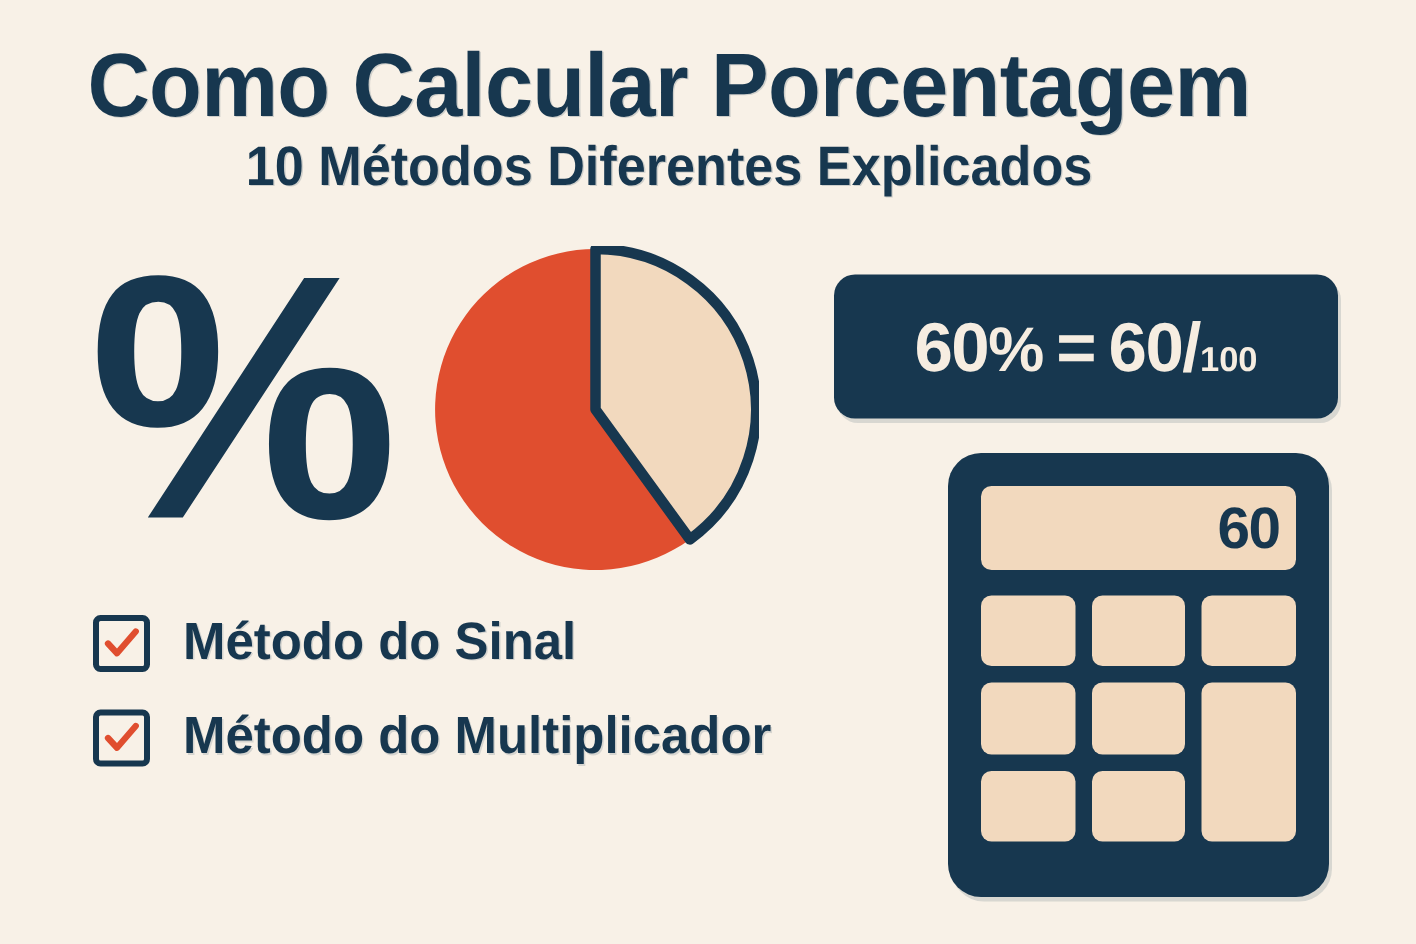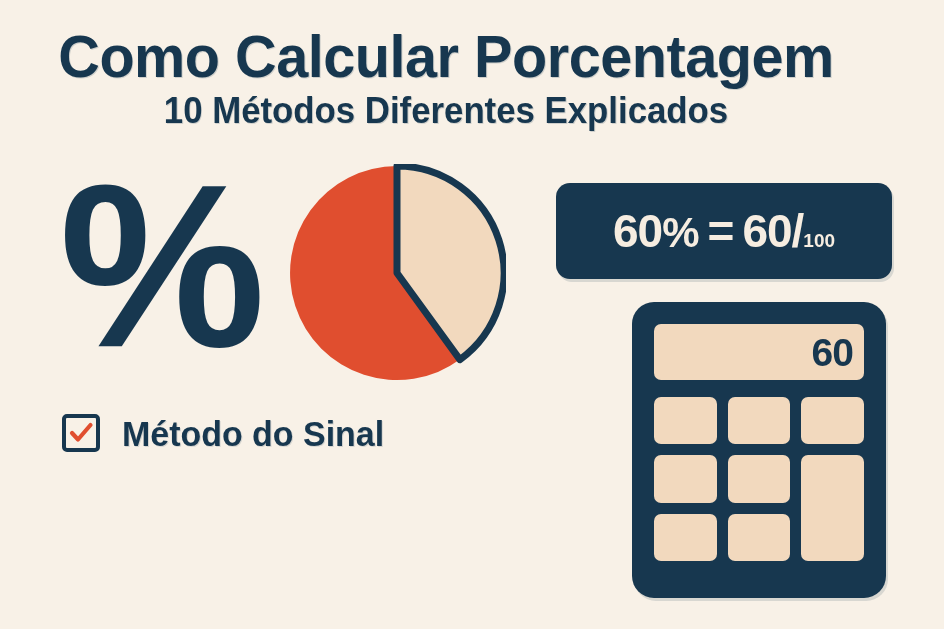--- a/index.html
+++ b/index.html
@@ -100,39 +100,38 @@
     color: #f6ede1;
     font-family: "Liberation Sans", sans-serif;
     font-size: 46px;
     font-weight: bold;
     letter-spacing: -1px;
     display: flex;
     align-items: baseline;
     white-space: nowrap;
   }
   .formula-text .small {
-    font-size: 19px;
+    font-size: 23px;
     font-weight: bold;
     letter-spacing: 0;
   }
   .formula-text .pctsign { font-size: 42px; }
   .formula-text .eq { margin: 0 9px; }
 
   
   .checklist {
     position: absolute;
     left: 62px;
     top: 392px;
   }
   .check-row {
     display: flex;
-    align-items: flex-start;
+    align-items: flex-end;
     height: 56px;
     margin-bottom: 7px;
-    margin-top: 22px;
   }
   .checkbox {
     width: 38px;
     height: 38px;
     min-width: 38px;
     border: 4px solid #17374f;
     border-radius: 5px;
     position: relative;
     box-sizing: border-box;
     margin-right: 22px;
@@ -237,20 +236,28 @@
     <div class="check-row">
       <div class="checkbox">
         <svg width="26" height="26" viewBox="0 0 26 26">
           <path d="M 4 13 L 10 19.5 L 22.5 5" fill="none" stroke="#e04e2f" stroke-width="4.2" stroke-linecap="round" stroke-linejoin="round"></path>
         </svg>
       </div>
       <div class="check-label">Método do Sinal</div>
     </div>
 
 
+    <div class="check-row">
+      <div class="checkbox">
+        <svg width="26" height="26" viewBox="0 0 26 26">
+          <path d="M 4 13 L 10 19.5 L 22.5 5" fill="none" stroke="#e04e2f" stroke-width="4.2" stroke-linecap="round" stroke-linejoin="round"></path>
+        </svg>
+      </div>
+      <div class="check-label">Método do Multiplicador</div>
+    </div>
 
   </div>
 
   <div class="calculator">
     <div class="calc-display">
       <span class="calc-display-value">60</span>
     </div>
     <div class="calc-keypad">
       <div class="calc-key"></div>
       <div class="calc-key"></div>

